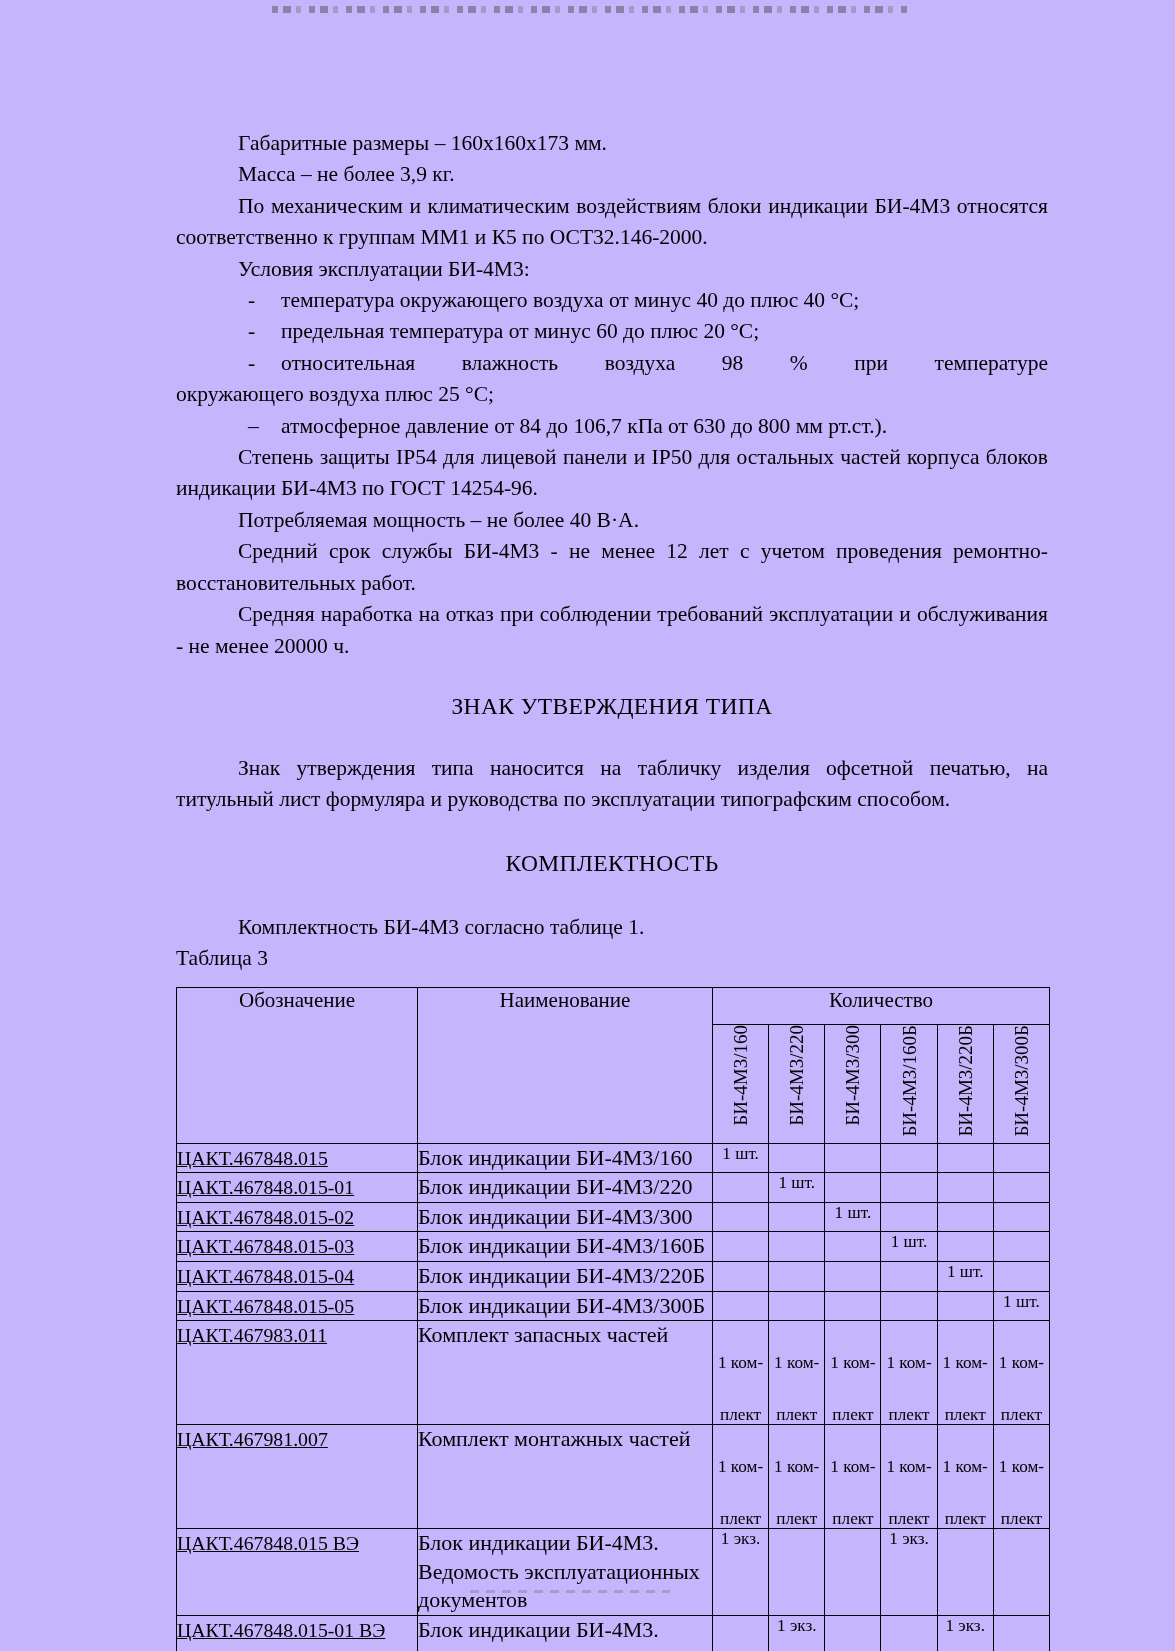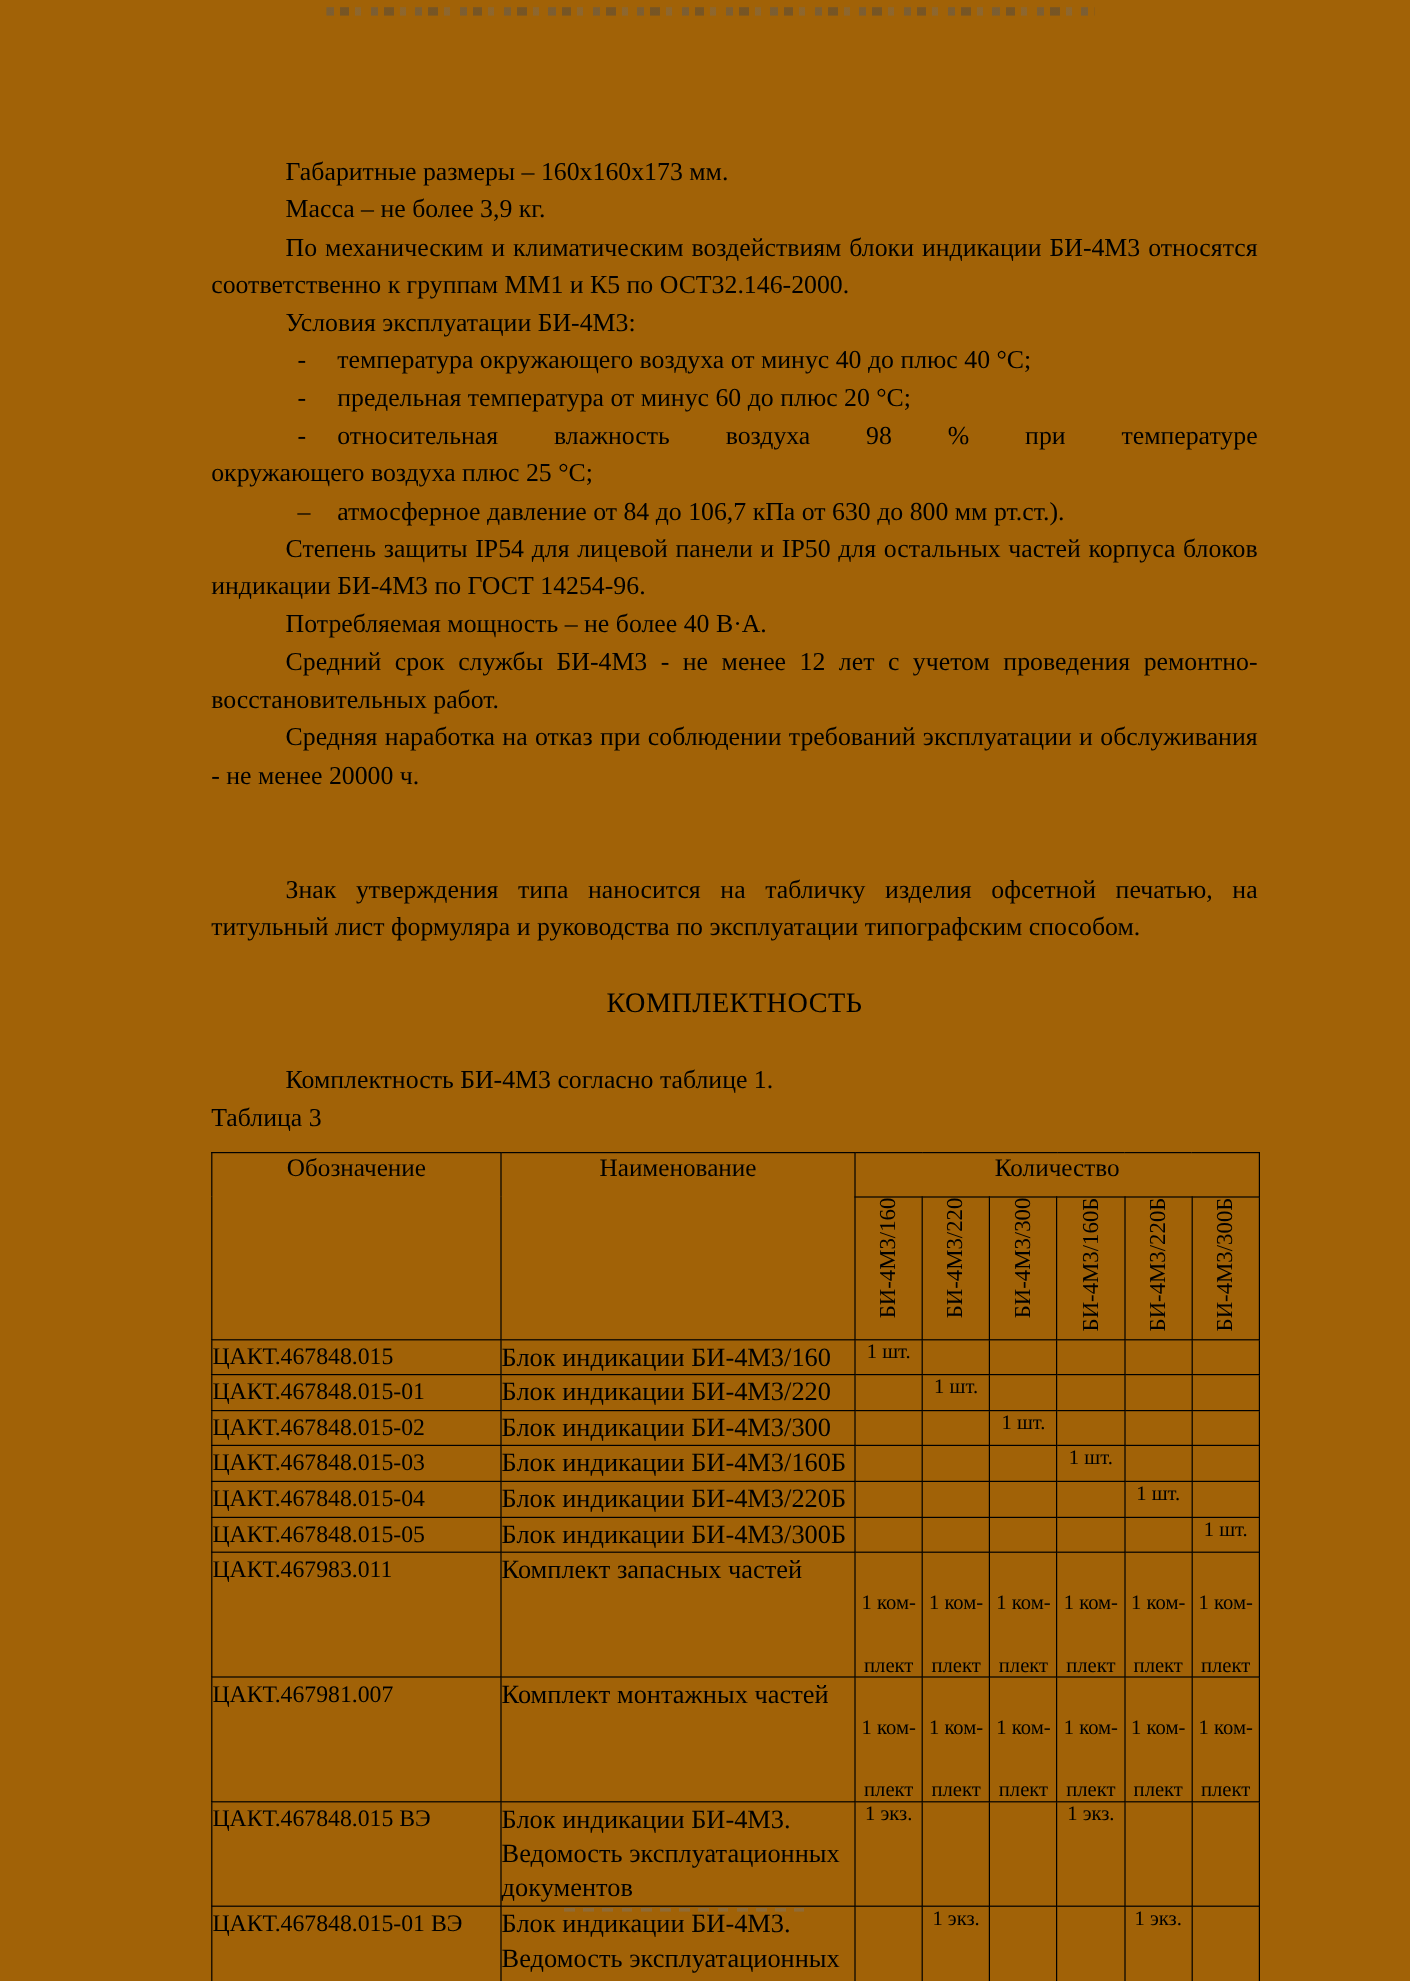--- a/index.html
+++ b/index.html
@@ -8,21 +8,21 @@
     background: #ffffff;
   }
   body {
     font-family: "Liberation Serif", "DejaVu Serif", serif;
     color: #000000;
   }
   .page {
     position: relative;
     width: 1175px;
     height: 1651px;
-    background: #a16207;
+    background: #c4b5fd;
     overflow: hidden;
     box-sizing: border-box;
   }
   
   .scan-artifact {
     position: absolute;
     top: 6px;
     left: 272px;
     width: 640px;
     height: 7px;
@@ -141,20 +141,21 @@
     font-size: 19px;
     line-height: 1;
     margin: 0 auto;
     text-align: left;
   }
   td.c-desig {
     padding: 2px 0 1px 7px;
     font-size: 19.8px;
     line-height: 28.6px;
     white-space: nowrap;
+    text-decoration: underline;
   }
   td.c-name {
     padding: 2px 0 1px 8px;
     font-size: 22px;
     line-height: 28.6px;
   }
   td.c-qty {
     text-align: center;
     font-size: 17.2px;
     line-height: 20px;
@@ -209,20 +210,21 @@
 
     <p class="body-text indent">Степень защиты IP54 для лицевой панели и IP50 для остальных частей корпуса блоков индикации БИ-4М3 по ГОСТ 14254-96.</p>
 
     <p class="body-text indent nojust">Потребляемая мощность – не более 40 В·А.</p>
 
     <p class="body-text indent">Средний срок службы БИ-4М3 - не менее 12 лет с учетом проведения ремонтно-восстановительных работ.</p>
 
     <p class="body-text indent">Средняя наработка на отказ при соблюдении требований эксплуатации и обслуживания - не менее 20000 ч.</p>
 
     <div class="sp-head-before"></div>
+    <h2 class="section-heading">ЗНАК УТВЕРЖДЕНИЯ ТИПА</h2>
     <div class="sp-head-after"></div>
 
     <p class="body-text indent">Знак утверждения типа наносится на табличку изделия офсетной печатью, на титульный лист формуляра и руководства по эксплуатации типографским способом.</p>
 
     <div class="sp-k-before"></div>
     <h2 class="section-heading">КОМПЛЕКТНОСТЬ</h2>
     <div class="sp-k-after"></div>
 
     <p class="body-text indent nojust">Комплектность БИ-4М3 согласно таблице  1.</p>
 

